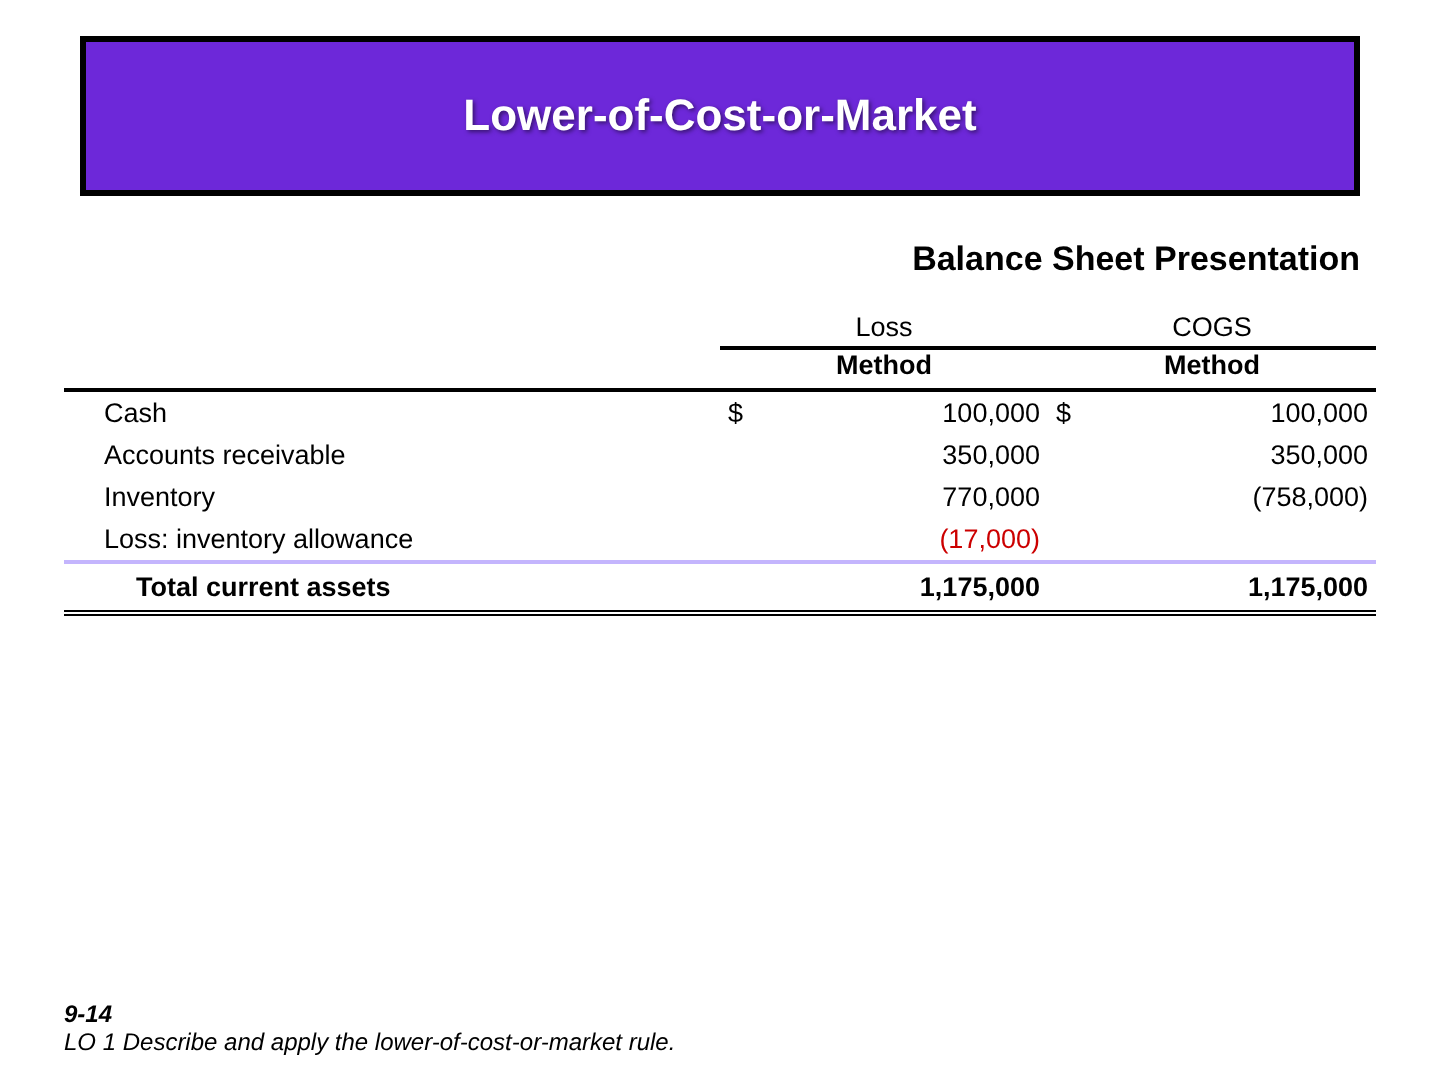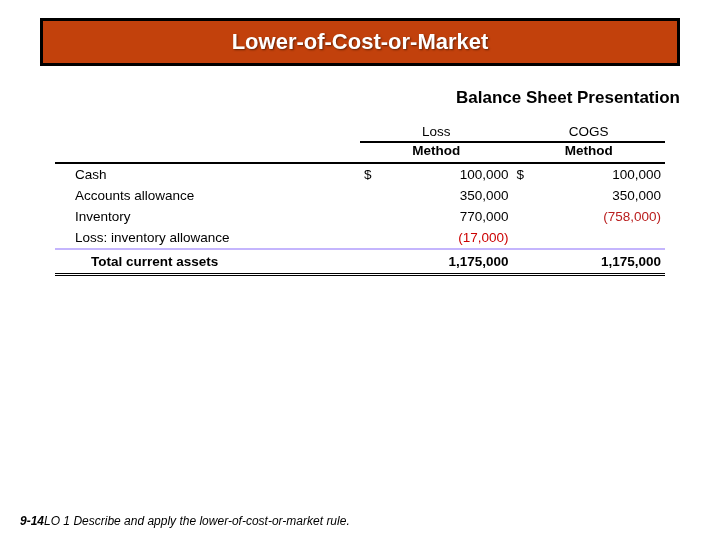--- a/index.html
+++ b/index.html
@@ -7,42 +7,42 @@
       width: 720px;
       height: 540px;
       background: #ffffff;
       font-family: Arial, sans-serif;
       font-size: 14px;
       color: #000;
       overflow: hidden;
     }
 
     .title-bar {
-      background: #c2410c;
+      background: #6d28d9;
       border: 3px solid #000;
       margin: 18px 40px 0 40px;
       text-align: center;
-      padding: 8px 0;
+      padding: 24px 0;
     }
     .title-bar h1 {
       color: #fff;
       font-size: 22px;
       font-weight: bold;
       text-shadow: 1px 1px 2px rgba(0,0,0,0.5);
     }
 
     .section-title {
       margin: 22px 40px 16px 40px;
       font-size: 17px;
       font-weight: bold;
       text-align: right;
     }
 
     .table-container {
-      margin: 0 55px;
+      margin: 0 32px;
     }
 
     table {
       width: 100%;
       border-collapse: collapse;
       font-size: 13.5px;
     }
 
     .col-label { width: 38%; }
     .col-loss-dollar { width: 5%; text-align: left; }
@@ -83,25 +83,27 @@
       border-top: 2px solid #c4b5fd;
       border-bottom: 3px double #000;
       font-weight: bold;
       padding-top: 4px;
       padding-bottom: 4px;
     }
 
     .footer {
       position: absolute;
       bottom: 12px;
-      left: 0;
+      left: 12px;
       right: 0;
       display: flex;
+      justify-content: space-between;
       padding: 0 20px;
       font-size: 12px;
+      flex-direction: column;
     }
     .footer-left {
       font-weight: bold;
       font-style: italic;
     }
     .footer-right {
       font-style: italic;
     }
   </style>
 </head>
@@ -145,32 +147,32 @@
     <tbody>
 
     <tr class="indent1">
           <td>Cash</td>
           <td style="text-align: left;">$</td>
           <td style="text-align: right;">100,000</td>
           <td style="text-align: left;">$</td>
           <td style="text-align: right;">100,000</td>
         </tr>
         <tr class="indent1">
-          <td>Accounts allowance</td>
+          <td>Accounts receivable</td>
           <td style="text-align: left;"></td>
           <td style="text-align: right;">350,000</td>
           <td style="text-align: left;"></td>
           <td style="text-align: right;">350,000</td>
         </tr>
         <tr class="indent1">
           <td>Inventory</td>
           <td style="text-align: left;"></td>
           <td style="text-align: right;">770,000</td>
           <td style="text-align: left;"></td>
-          <td style="text-align: right; color: #b91c1c;">(758,000)</td>
+          <td style="text-align: right; color: #000000;">(758,000)</td>
         </tr>
         <tr class="indent1">
           <td>Loss: inventory allowance</td>
           <td style="text-align: left;"></td>
           <td style="text-align: right; color: rgb(204, 0, 0);">(17,000)</td>
           <td style="text-align: left;"></td>
           <td style="text-align: right;"></td>
         </tr>
         <tr class="total-row indent2">
           <td>Total current assets</td>

